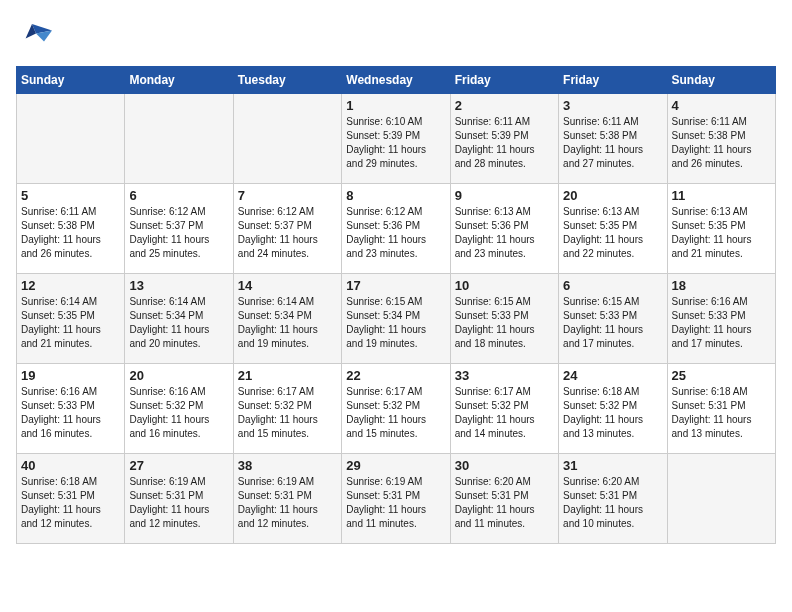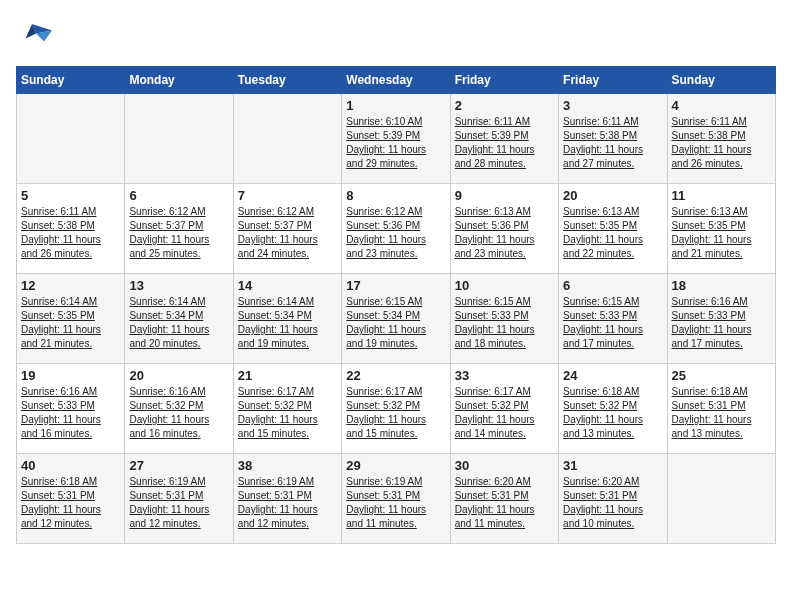--- a/index.html
+++ b/index.html
@@ -74,21 +74,20 @@
     .day-number {
       font-weight: bold;
       font-size: 13px;
       display: block;
       margin-bottom: 2px;
     }
     .cell-info {
       font-size: 10px;
       line-height: 1.4;
       color: #222;
-      text-decoration: underline;
     }
   </style>
 </head>
 <body>
 
 <div class="header">
   <div class="logo">
     <svg class="logo-bird" viewBox="0 0 50 50">
       <polygon points="20,10 45,18 25,22" fill="#2255a4"></polygon>
       <polygon points="25,22 45,18 35,32" fill="#4488cc"></polygon>

